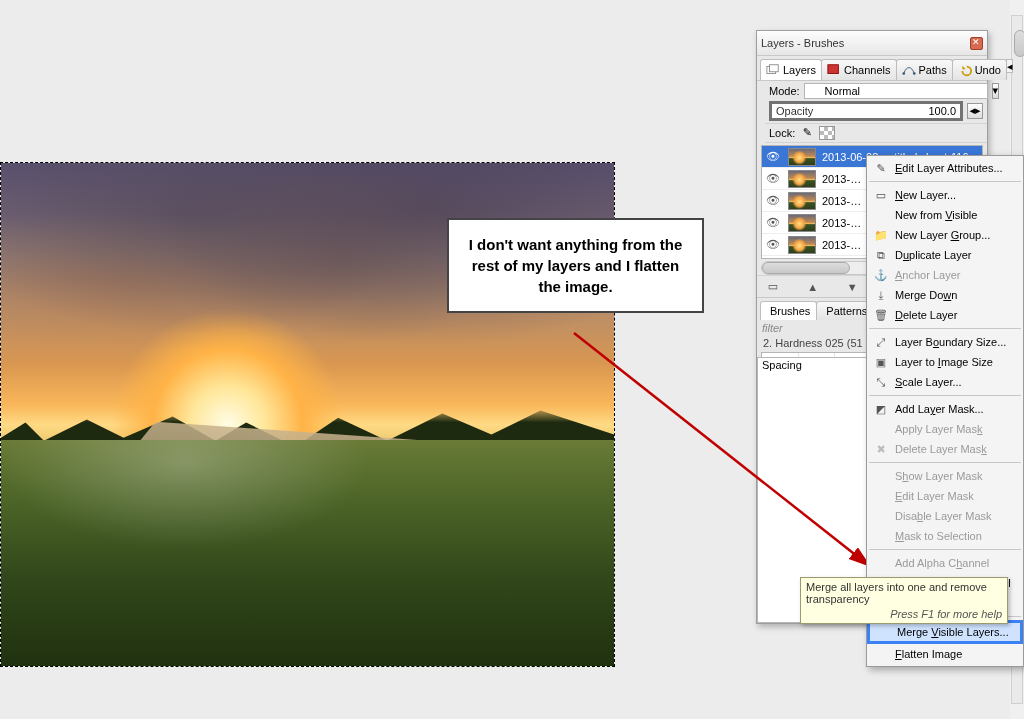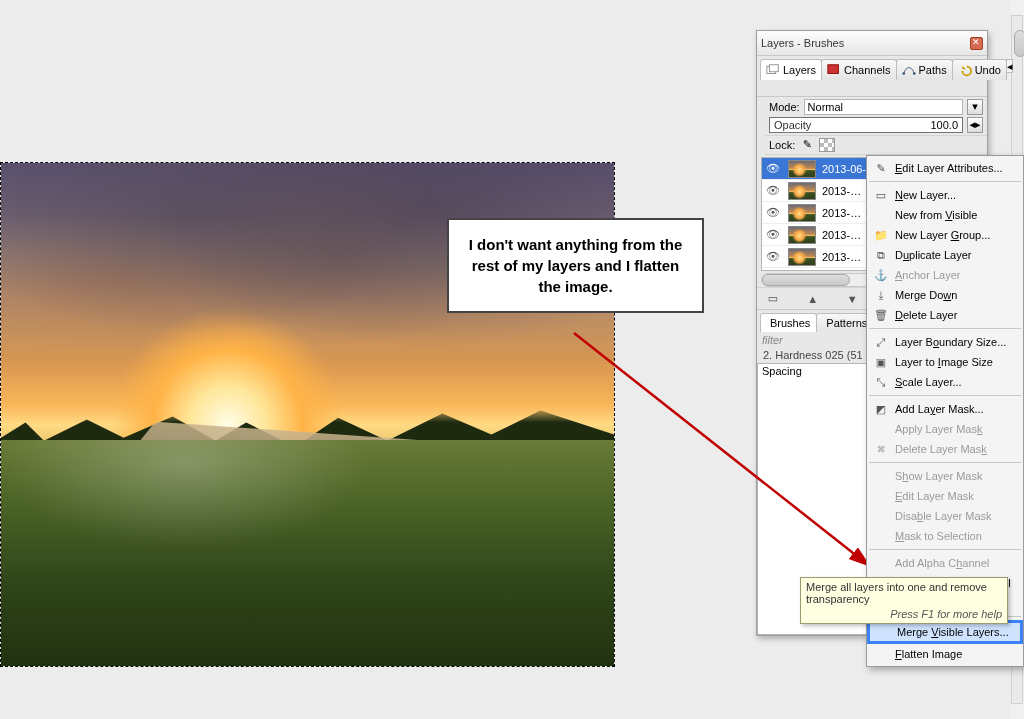--- a/index.html
+++ b/index.html
@@ -110,48 +110,48 @@
   }
   .titlebar .close {
     margin-left:auto; width:13px; height:13px;
     background:#d66b52; border:1px solid #a04028; border-radius:2px;
     position:relative;
   }
   .titlebar .close::before{
     content:"✕"; color:#fff; font-size:9px; position:absolute; left:1px; top:-1px;
   }
   .dock-tabs {
-    display:flex; gap:0; padding:3px 3px 16px;
+    display:flex; gap:0; padding:3px 3px 0;
     background:#e8e8e8;
     border-bottom:1px solid #c8c8c8;
   }
   .dock-tabs .tab {
     display:flex; align-items:center; gap:3px;
     padding:3px 5px; border:1px solid #bdbdbd; border-bottom:none;
     background:linear-gradient(#f8f8f8,#e4e4e4);
     margin-right:-1px; border-top-left-radius:3px; border-top-right-radius:3px;
   }
   .dock-tabs .tab.active { background:#fff; }
   .dock-tabs .tab .ic { width:14px; height:14px; display:block; }
   .dock-tabs .menu-btn {
     margin-left:auto; width:16px; height:14px; border:1px solid #bbb;
     text-align:center; line-height:12px; background:#f4f4f4;
   }
 
   .row { display:flex; align-items:center; padding:2px 4px; gap:4px;margin-left:8px; }
   .row input[type=text] {
     flex:1; height:16px; border:1px solid #b5b5b5; font-size:11px;
-    padding:0 3px; background:#fff;
+    padding:0 20px; background:#fff;
   }
   .dropdown-btn {
     width:16px; height:16px; border:1px solid #999; background:linear-gradient(#fff,#dcdcdc);
     text-align:center; line-height:13px;
   }
   .opacity-box {
-    display:flex; align-items:flex-start; border:1px solid #737373; background:#fff;
+    display:flex; align-items:flex-start; border:3px solid #737373; background:#fff;
   }
   .opacity-box .lbl { flex:1; padding:1px 4px; color:#333; }
   .opacity-box .val { padding:1px 4px; }
 
   .lock-row { border-top:1px solid #d4d4d4; border-bottom:1px solid #d4d4d4;}
   .checker {
     width:16px; height:14px;
     background:
       linear-gradient(45deg,#bbb 25%,transparent 25%,transparent 75%,#bbb 75%) 0 0/8px 8px,
       linear-gradient(45deg,#bbb 25%,#fff 25%,#fff 75%,#bbb 75%) 4px 4px/8px 8px;

